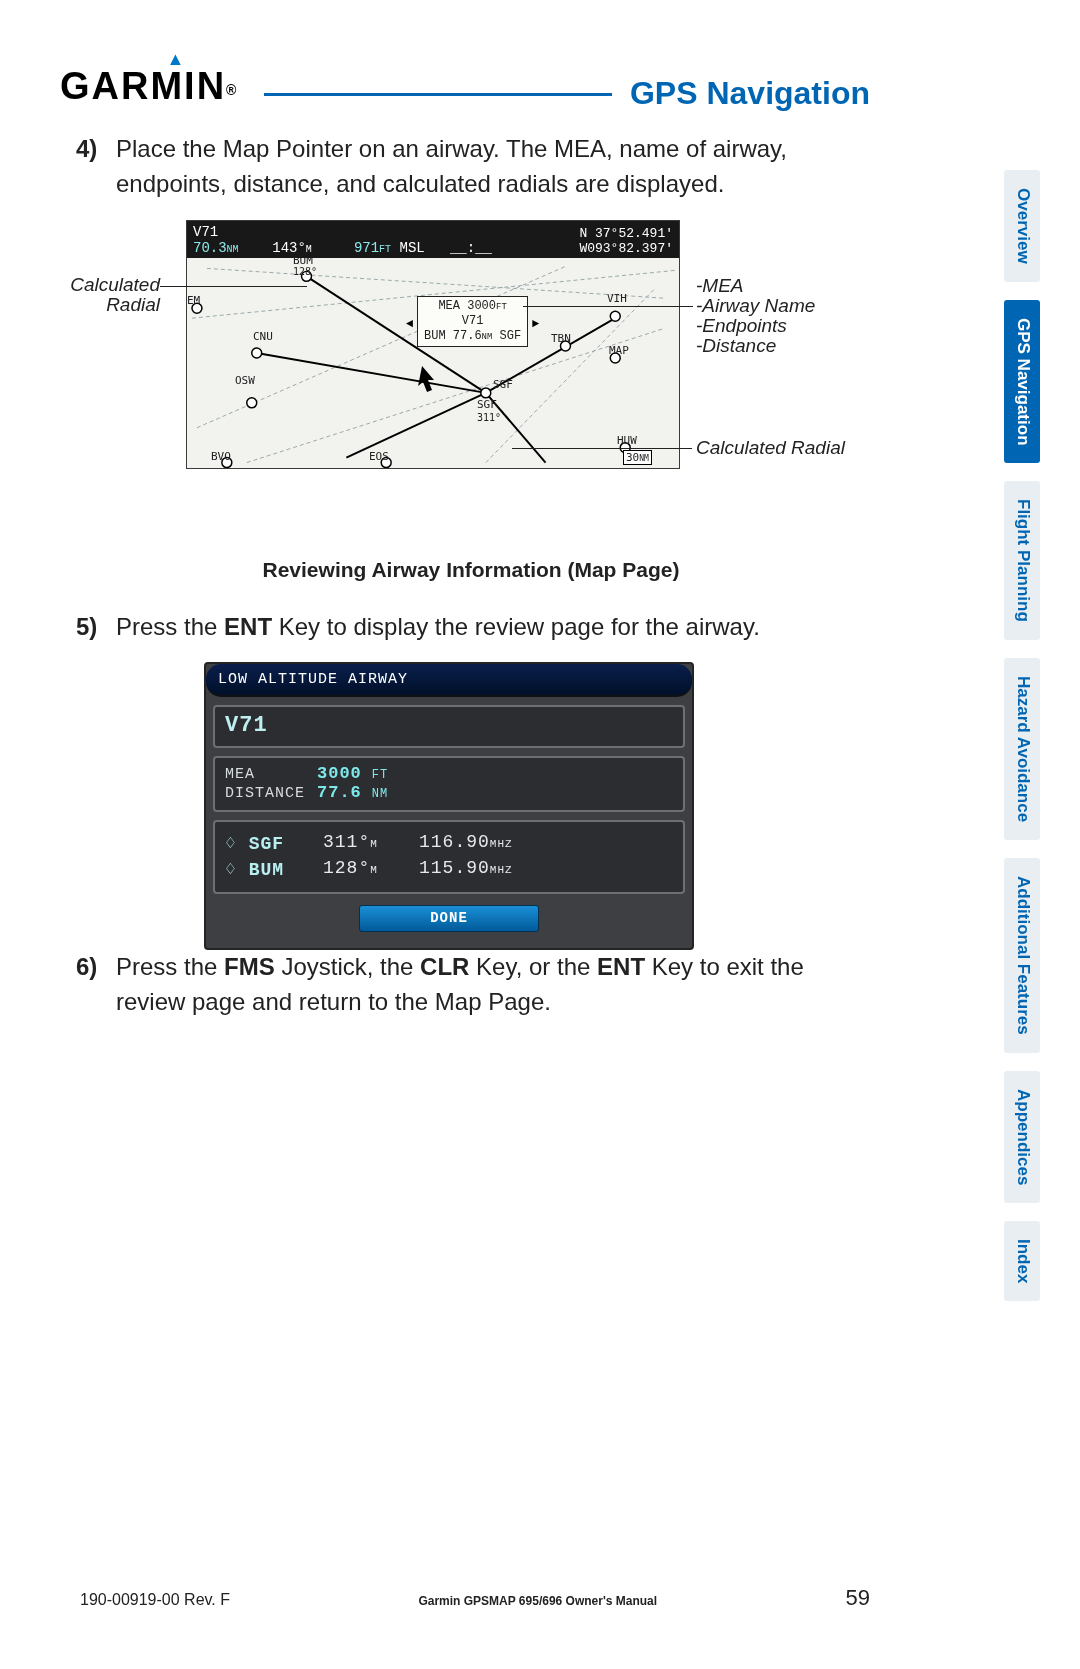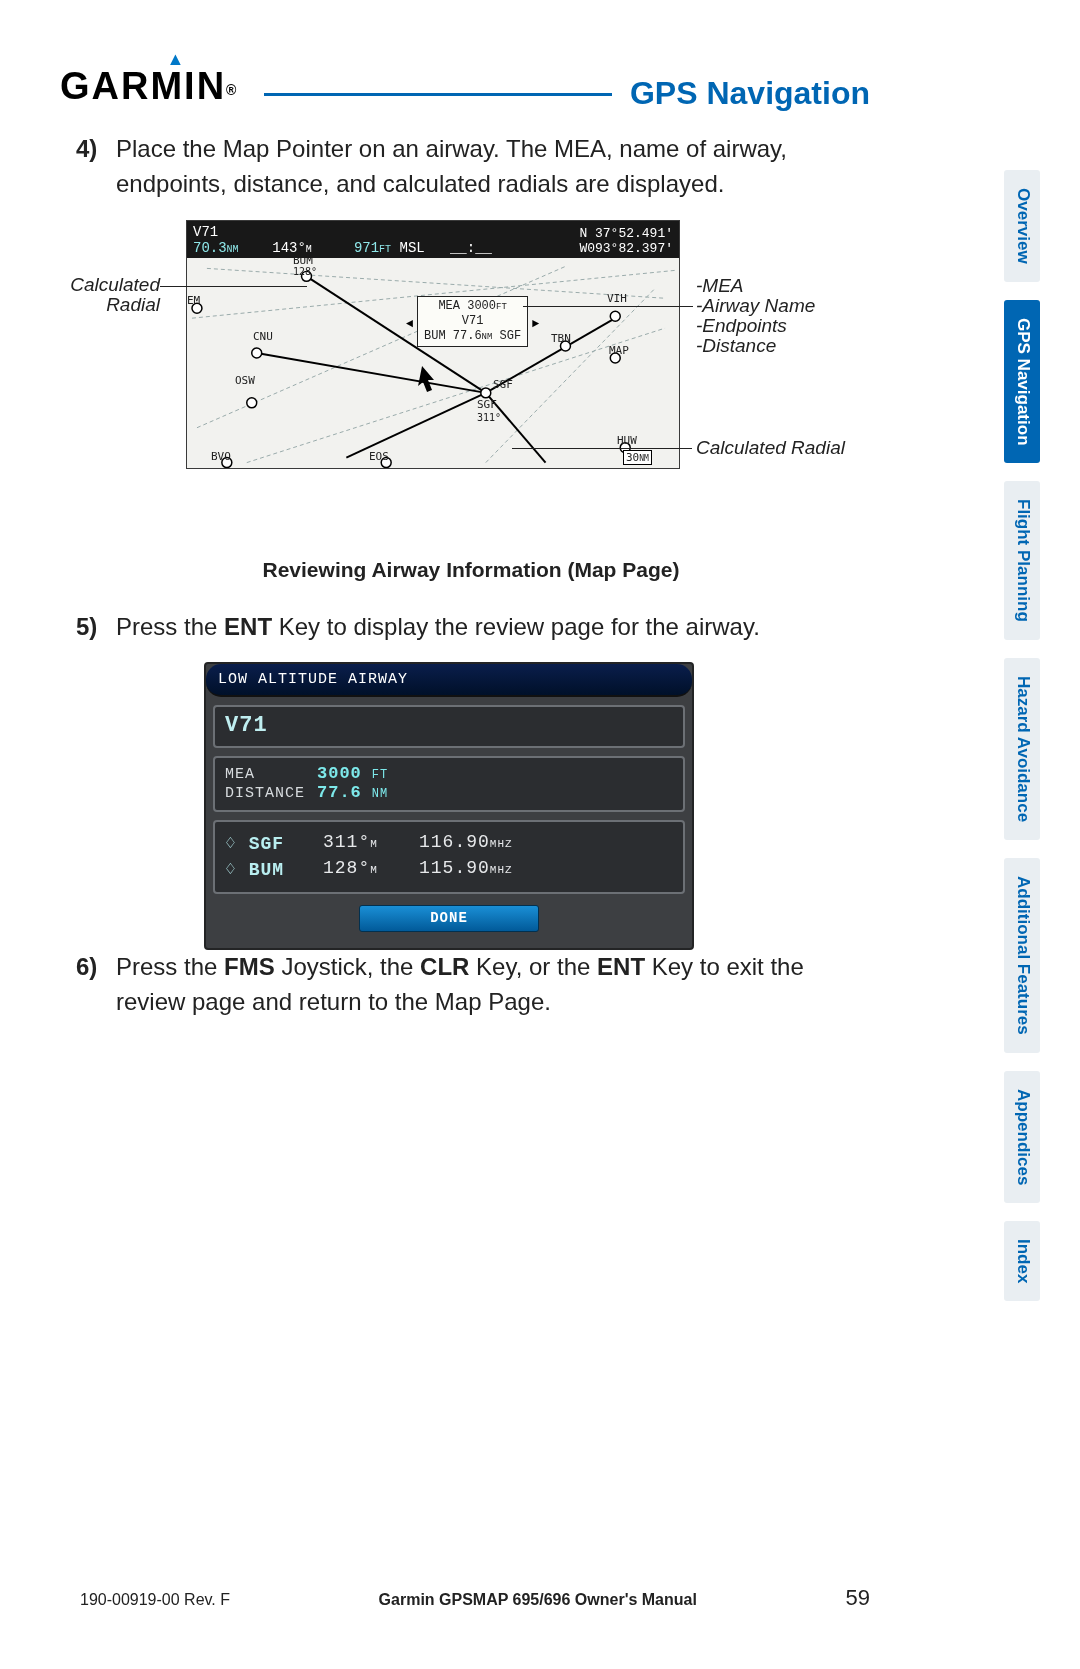--- a/index.html
+++ b/index.html
@@ -229,21 +229,21 @@
   .footer {
     position: absolute;
     bottom: 58px;
     left: 80px;
     right: 210px;
     display: flex;
     justify-content: space-between;
     align-items: baseline;
     font-size: 16px;
   }
-  .footer .center { font-weight:700; font-size:16px;}
+  .footer .center { font-weight:700; font-size:12px;}
   .footer .page { font-size:22px;}
 </style>
 </head>
 <body>
 
 <div class="header">
   <div class="header-line">
     <div class="logo">
       <span class="delta">▲</span>
       <span>GARMIN</span><span class="reg">®</span>

